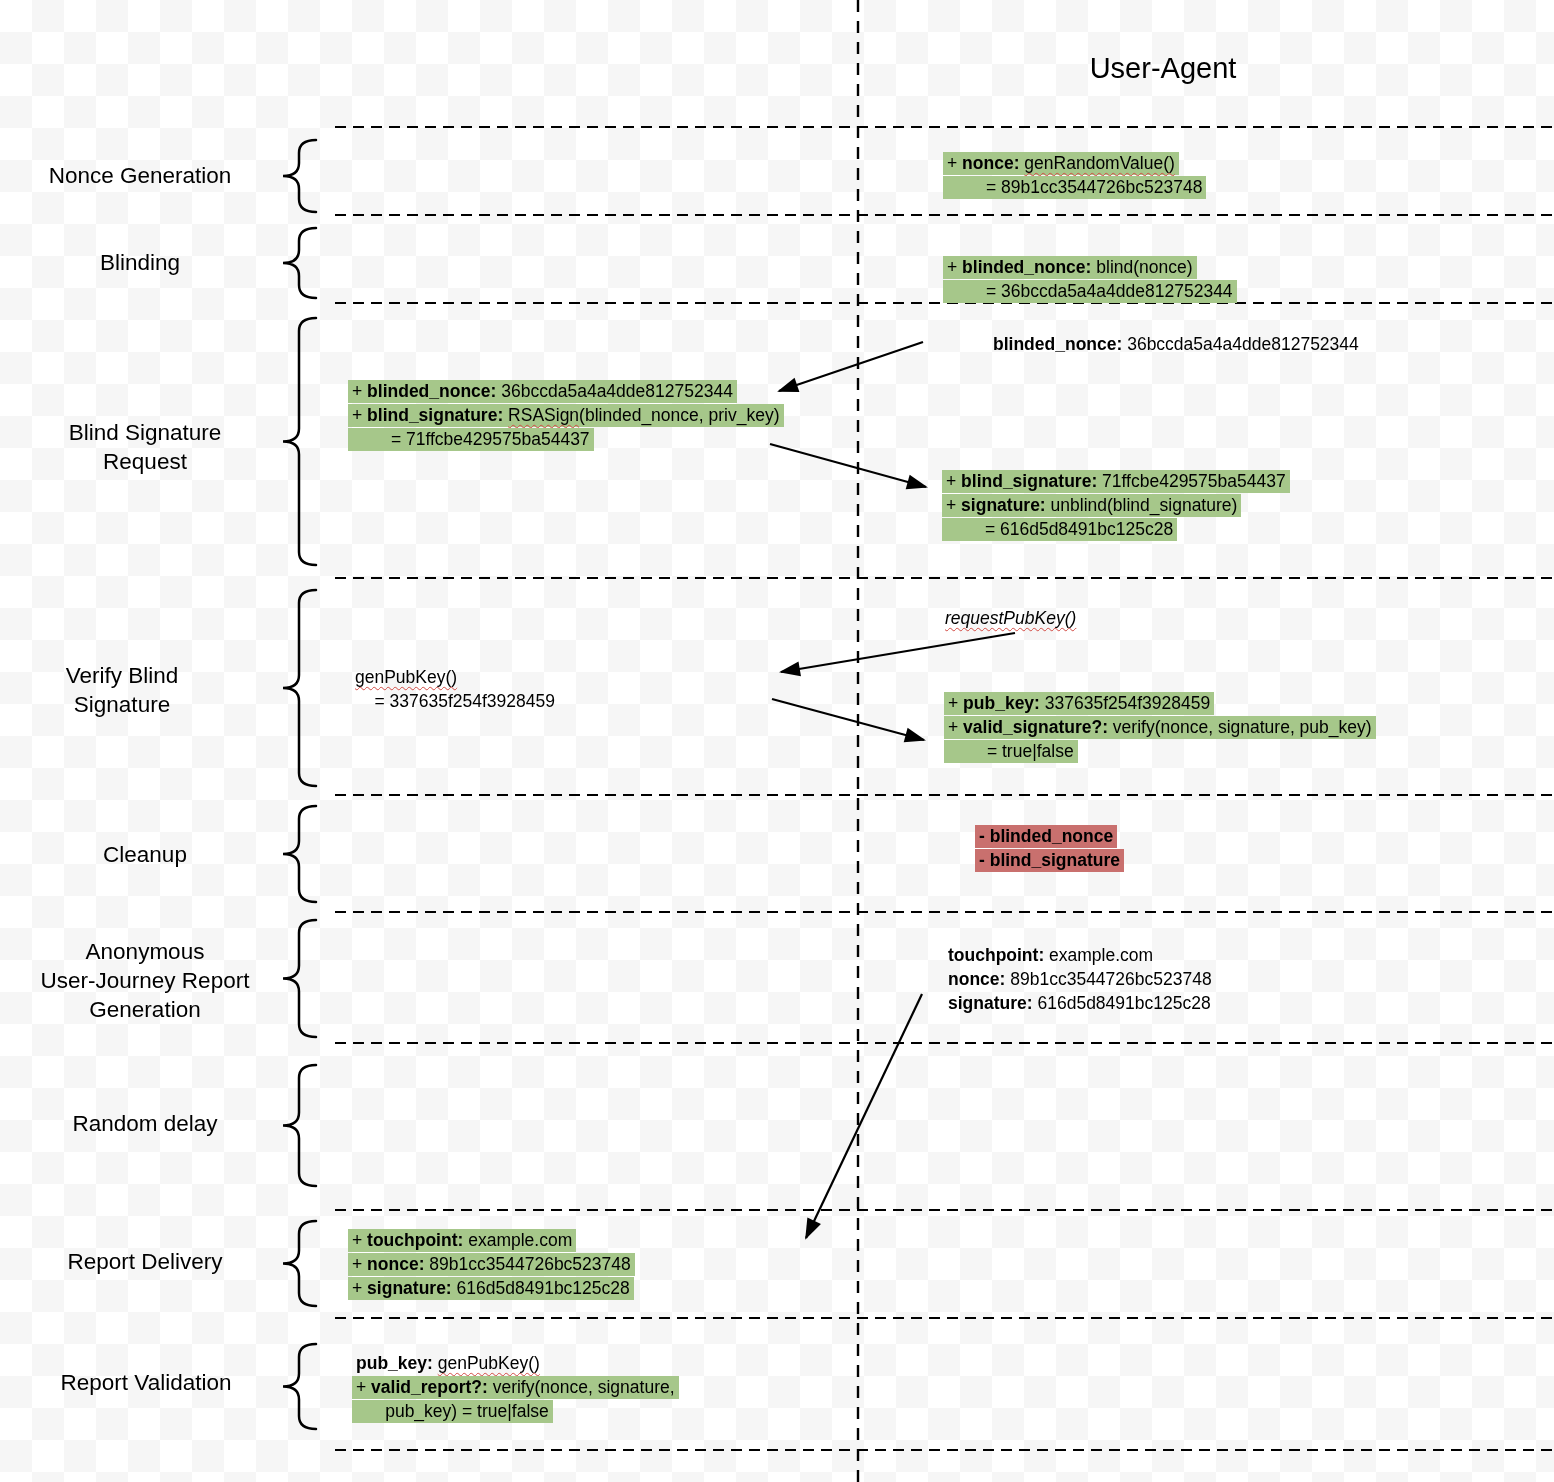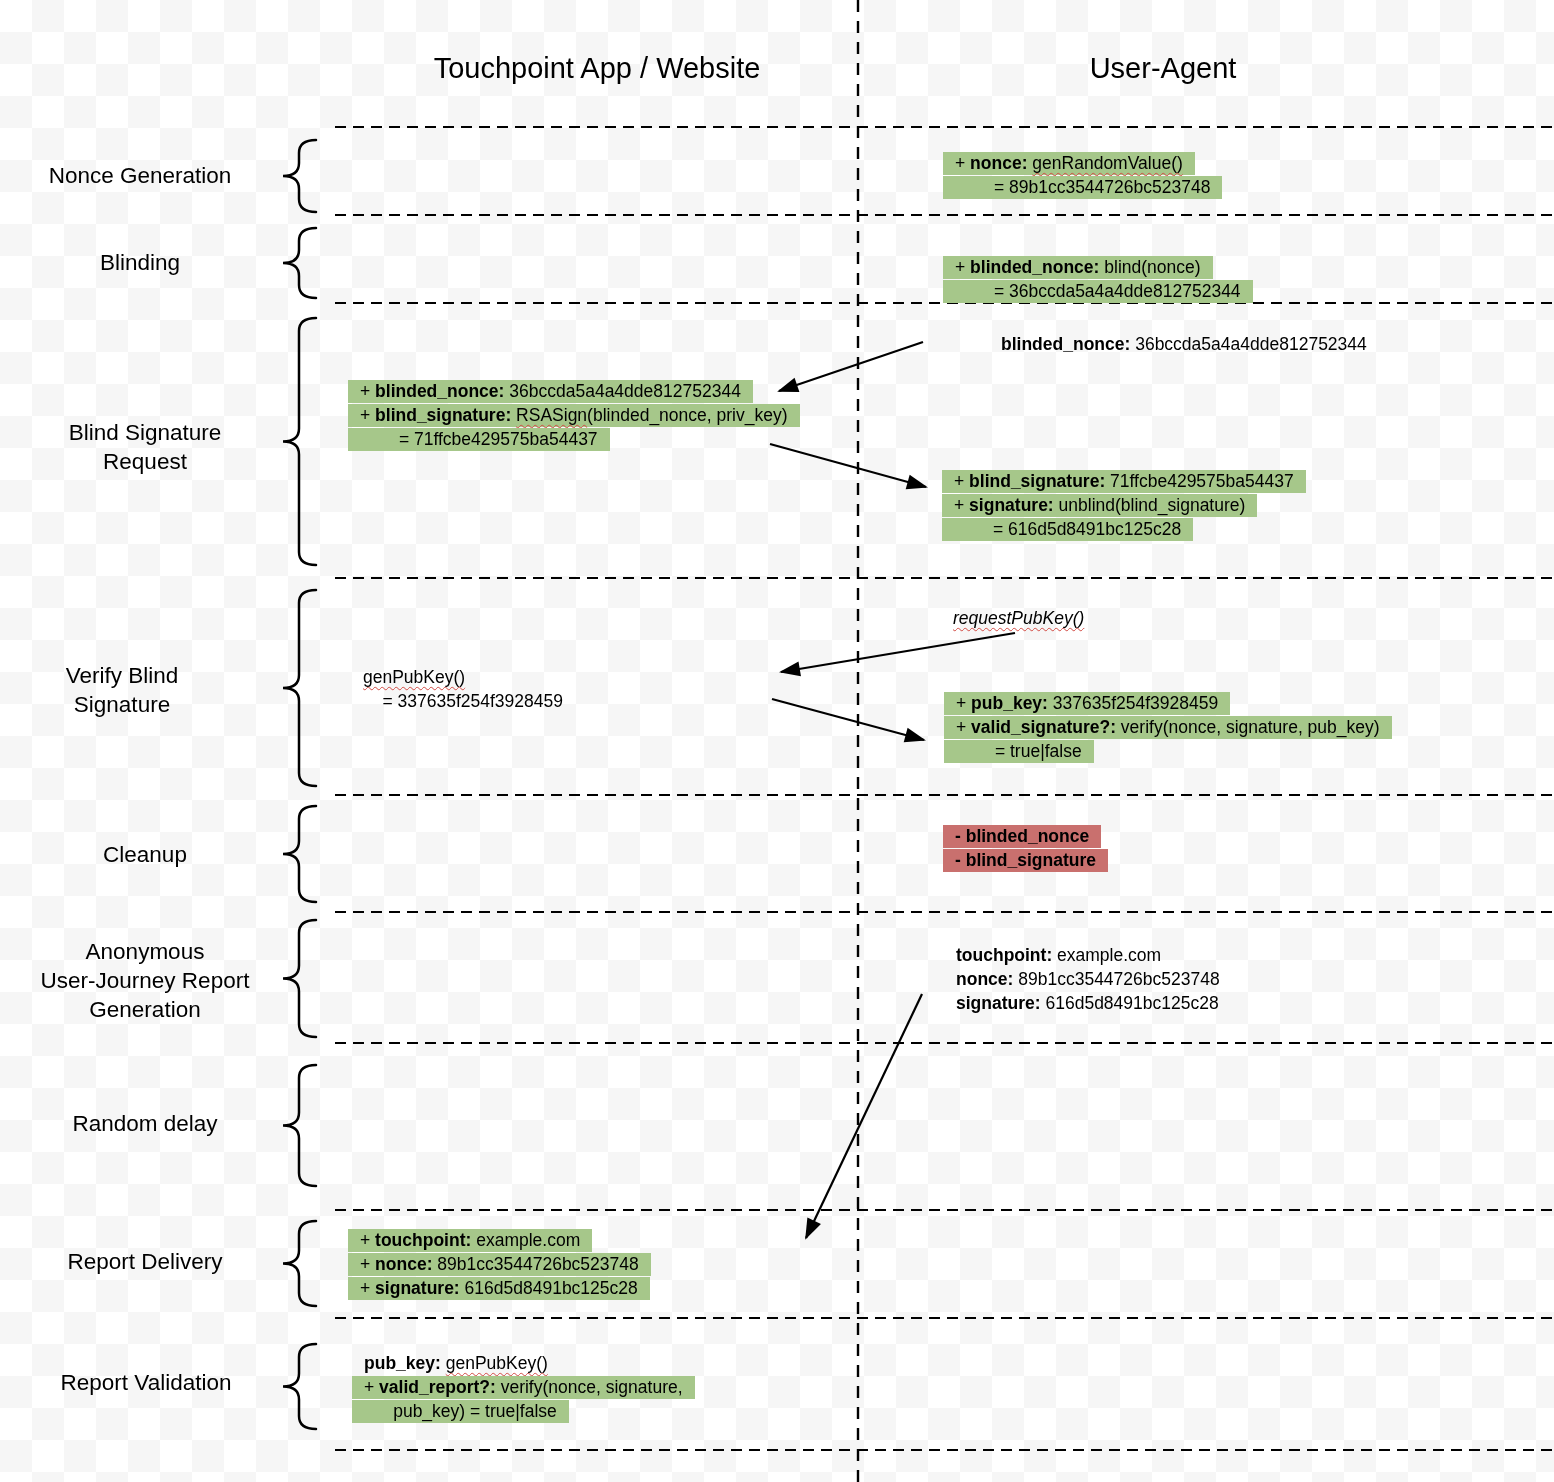--- a/index.html
+++ b/index.html
@@ -30,23 +30,23 @@
     font-size:22.5px;
     line-height:29px;
     white-space:pre-line;
   }
   .block{
     position:absolute;
     font-size:17.5px;
     white-space:pre;
   }
   .line{height:23.8px;display:flex;align-items:center;}
-  .box{padding:1px 12px;white-space:pre;}
+  .box{padding:1px 4px;white-space:pre;}
   .box.hl-green{background:#a6c78a;}
-  .box.hl-red{background:#c9706e;}
+  .box.hl-red{background:#c9706e;margin-left:32px;}
   .b{font-weight:bold;}
   .sq{
     text-decoration-line:underline;
     text-decoration-style:wavy;
     text-decoration-color:#d24a43;
     text-decoration-thickness:1px;
     text-underline-offset:3px;
   }
 </style>
 </head>
@@ -78,21 +78,20 @@
       <path d="M 316 920 Q 299 920 299 933 L 299 965.5 Q 299 978.5 283 978.5 Q 299 978.5 299 991.5 L 299 1024 Q 299 1037 316 1037" fill="none" stroke="#000" stroke-width="2.5" stroke-linecap="round"></path>
       <path d="M 316 1065 Q 299 1065 299 1078 L 299 1112.5 Q 299 1125.5 283 1125.5 Q 299 1125.5 299 1138.5 L 299 1173 Q 299 1186 316 1186" fill="none" stroke="#000" stroke-width="2.5" stroke-linecap="round"></path>
       <path d="M 316 1221 Q 299 1221 299 1234 L 299 1250.5 Q 299 1263.5 283 1263.5 Q 299 1263.5 299 1276.5 L 299 1293 Q 299 1306 316 1306" fill="none" stroke="#000" stroke-width="2.5" stroke-linecap="round"></path>
       <path d="M 316 1344 Q 299 1344 299 1357 L 299 1373.5 Q 299 1386.5 283 1386.5 Q 299 1386.5 299 1399.5 L 299 1416 Q 299 1429 316 1429" fill="none" stroke="#000" stroke-width="2.5" stroke-linecap="round"></path>
       <line x1="923" y1="342" x2="779" y2="391" stroke="#000" stroke-width="2.2" marker-end="url(#ah)"></line>
       <line x1="770" y1="444" x2="926" y2="487" stroke="#000" stroke-width="2.2" marker-end="url(#ah)"></line>
       <line x1="1015" y1="633" x2="781" y2="672" stroke="#000" stroke-width="2.2" marker-end="url(#ah)"></line>
       <line x1="772" y1="699" x2="924" y2="740" stroke="#000" stroke-width="2.2" marker-end="url(#ah)"></line>
       <line x1="922" y1="994" x2="806" y2="1238" stroke="#000" stroke-width="2.2" marker-end="url(#ah)"></line>
     </svg>
-  <div class="col-header" style="left:597px;top:52px;">Touchpoint App / Website</div>
   <div class="col-header" style="left:1163px;top:52px;">User-Agent</div>
   <div id="labels">
       <div class="sec-label" style="left: -10px; top: 160.5px;">Nonce Generation</div>
       <div class="sec-label" style="left: -10px; top: 247.5px;">Blinding</div>
       <div class="sec-label" style="left: -5px; top: 418px;">Blind Signature
 Request</div>
       <div class="sec-label" style="left: -28px; top: 661px;">Verify Blind
 Signature</div>
       <div class="sec-label" style="left: -5px; top: 839.5px;">Cleanup</div>
       <div class="sec-label" style="left: -5px; top: 936.5px;">Anonymous

